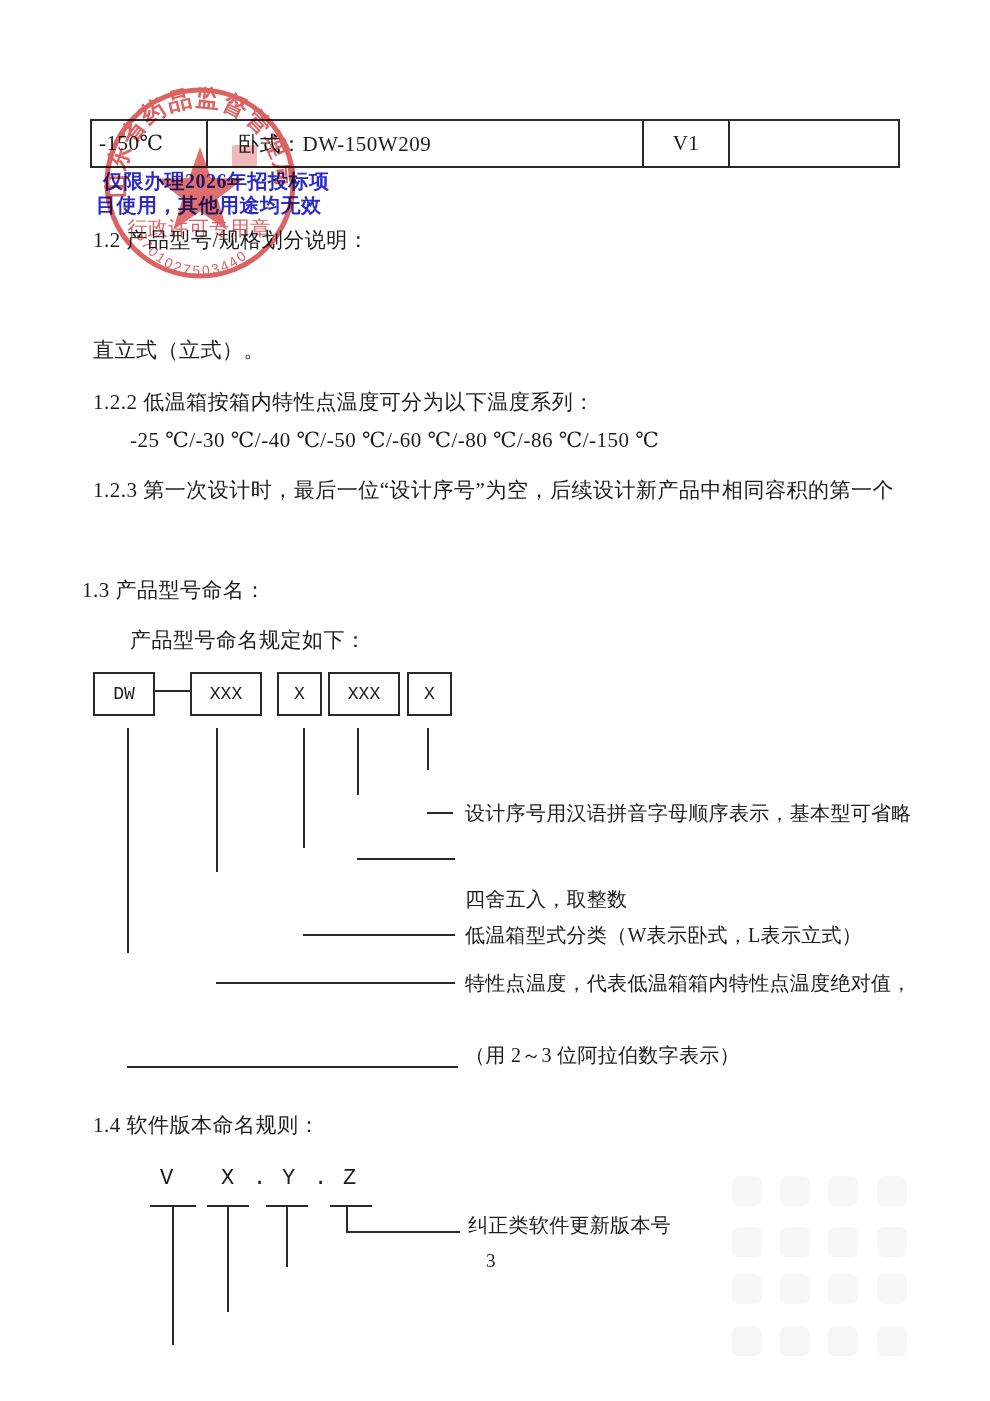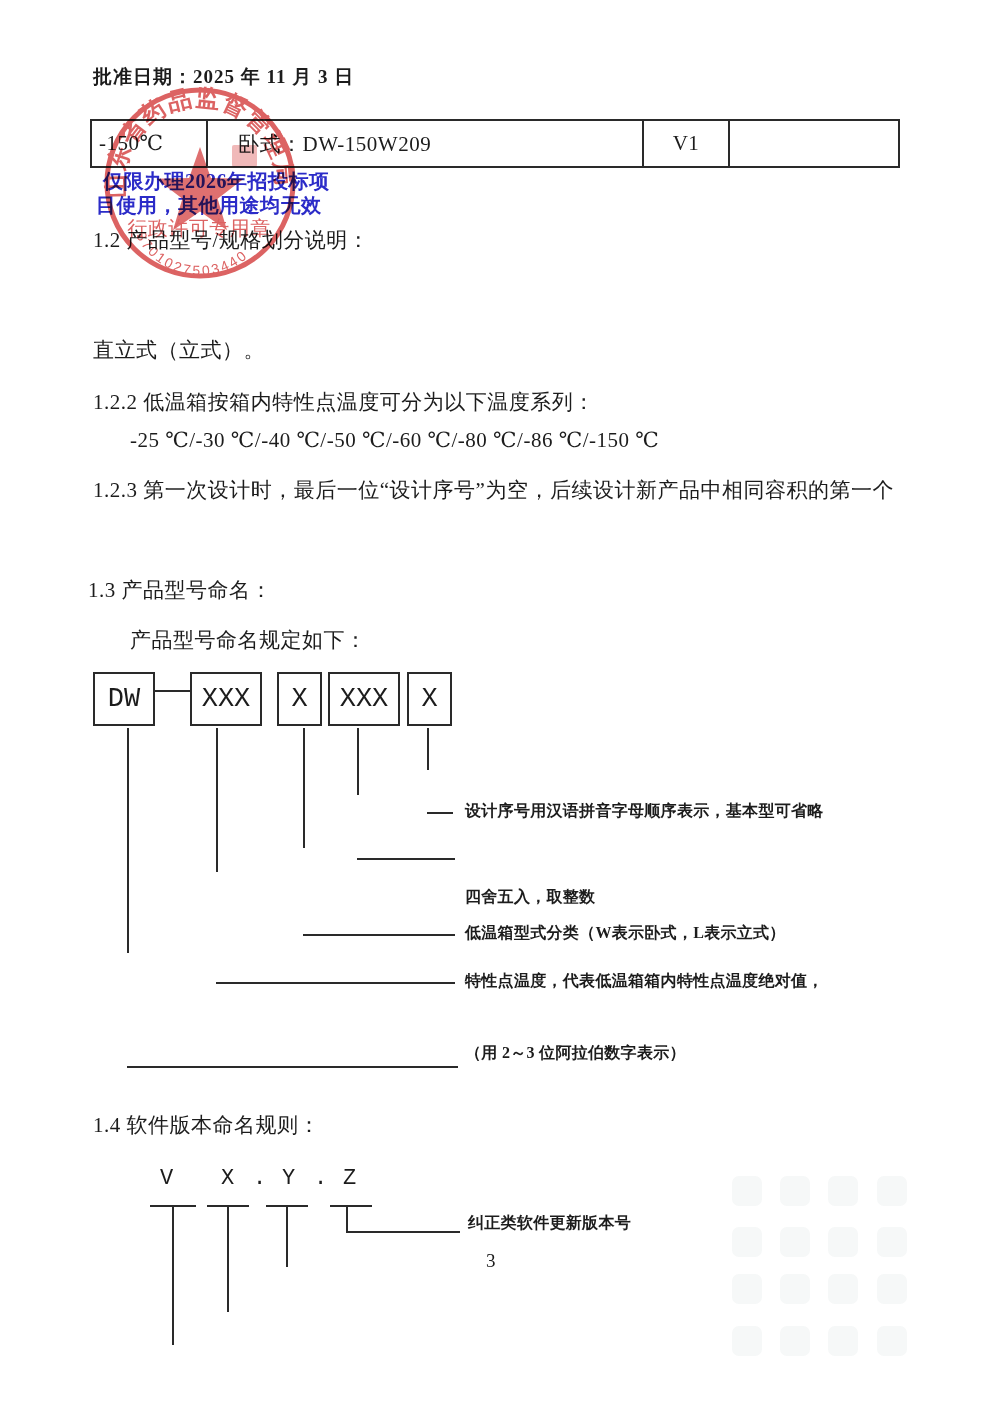--- a/index.html
+++ b/index.html
@@ -4,21 +4,21 @@
 <style>
   html,body{margin:0;padding:0;background:#e8e8e8;}
   .page{
     position:relative; width:990px; height:1401px; margin:0 auto;
     background:#ffffff; overflow:hidden;
     font-family:"Liberation Serif","DejaVu Serif",serif;
     color:#1c1c1c;
   }
   .abs{position:absolute; white-space:nowrap; line-height:1.15;}
   .body-text{font-size:21px; letter-spacing:0.5px;}
-  .small-text{font-size:16px; letter-spacing:0.3px;font-weight:bold;}
+  .small-text{font-size:20px; letter-spacing:0.3px;}
   .hline{position:absolute; height:2px; background:#2a2a2a;}
   .vline{position:absolute; width:2px; background:#2a2a2a;}
 
   
   .approval{left:93px; top:66px; font-size:19px; font-weight:600; letter-spacing:1px;}
 
   
   .spec-table{
     position:absolute; left:90px; top:119px; width:810px; height:49px;
     border:2px solid #2a2a2a; box-sizing:border-box; display:flex;
@@ -34,23 +34,23 @@
   
   .notice{color:#2b2bc8; font-size:20px; font-weight:600; letter-spacing:0.5px; z-index:3;}
   .notice1{left:103px; top:170px;}
   .notice2{left:96px; top:194px;}
 
   
   .stamp{position:absolute; left:98px; top:81px; z-index:5;
     mix-blend-mode:multiply; opacity:0.9; pointer-events:none;}
 
   
-  .mbox{position:absolute; top:672px; height:54px; box-sizing:border-box;
+  .mbox{position:absolute; top:672px; height:44px; box-sizing:border-box;
     border:2px solid #2a2a2a; display:flex; align-items:center; justify-content:center;
-    font-family:"Liberation Mono","DejaVu Sans Mono",monospace; font-size:27px;}
+    font-family:"Liberation Mono","DejaVu Sans Mono",monospace; font-size:18px;}
   .mbox1{left:93px;  width:62px;}
   .mbox2{left:190px; width:72px;}
   .mbox3{left:277px; width:45px;}
   .mbox4{left:328px; width:72px;}
   .mbox5{left:407px; width:45px;}
 
   
   .vletter{position:absolute; top:1166px;
     font-family:"Liberation Mono","DejaVu Sans Mono",monospace; font-size:22px;}
 
@@ -77,21 +77,20 @@
       <div class="wm-cell" style="left: 0px; top: 98px;"></div>
       <div class="wm-cell" style="left: 48px; top: 98px;"></div>
       <div class="wm-cell" style="left: 96px; top: 98px;"></div>
       <div class="wm-cell" style="left: 145px; top: 98px;"></div>
       <div class="wm-cell" style="left: 0px; top: 150px;"></div>
       <div class="wm-cell" style="left: 48px; top: 150px;"></div>
       <div class="wm-cell" style="left: 96px; top: 150px;"></div>
       <div class="wm-cell" style="left: 145px; top: 150px;"></div>
     </div>
 
-  <div class="abs approval">批准日期：2025 年 11 月 3 日</div>
 
   <div class="spec-table">
     <div class="spec-cell c-temp">-150℃</div>
     <div class="spec-cell c-model">卧式：DW-150W209</div>
     <div class="spec-cell c-version">V1</div>
     <div class="spec-cell c-empty"></div>
   </div>
 
   <div class="abs notice notice1">仅限办理2026年招投标项</div>
   <div class="abs notice notice2">目使用，其他用途均无效</div>
@@ -111,21 +110,21 @@
       <textPath href="#arc-bottom" startOffset="6%">3701027503440</textPath>
     </text>
     <rect x="134" y="64" width="25" height="22" rx="2" fill="#d95252" opacity="0.45"></rect>
   </svg>
 
   <div class="abs body-text" style="left:93px; top:228px;">1.2  产品型号/规格划分说明：</div>
   <div class="abs body-text" style="left:93px; top:338px;">直立式（立式）。</div>
   <div class="abs body-text" style="left:93px; top:390px;">1.2.2  低温箱按箱内特性点温度可分为以下温度系列：</div>
   <div class="abs body-text" style="left:130px; top:428px;">-25 ℃/-30 ℃/-40 ℃/-50 ℃/-60 ℃/-80 ℃/-86 ℃/-150 ℃</div>
   <div class="abs body-text" style="left:93px; top:478px;">1.2.3  第一次设计时，最后一位“设计序号”为空，后续设计新产品中相同容积的第一个</div>
-  <div class="abs body-text" style="left:88px; top:578px;">1.3  产品型号命名：</div>
+  <div class="abs body-text" style="left:82px; top:578px;">1.3  产品型号命名：</div>
   <div class="abs body-text" style="left:130px; top:628px;">产品型号命名规定如下：</div>
 
   <div class="mbox mbox1">DW</div>
   <div class="mbox mbox2">XXX</div>
   <div class="mbox mbox3">X</div>
   <div class="mbox mbox4">XXX</div>
   <div class="mbox mbox5">X</div>
   <div class="hline" style="left:155px; top:690px; width:35px;"></div>
 
   <div class="vline" style="left:127px; top:728px; height:225px;"></div>

